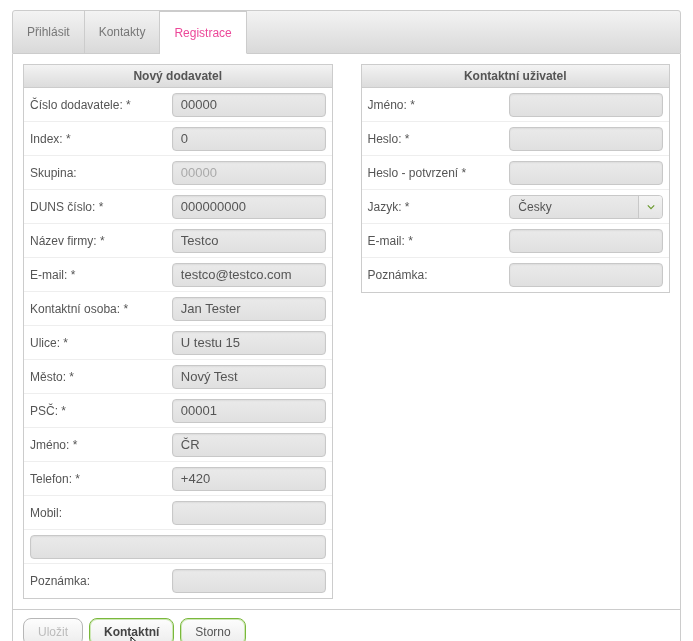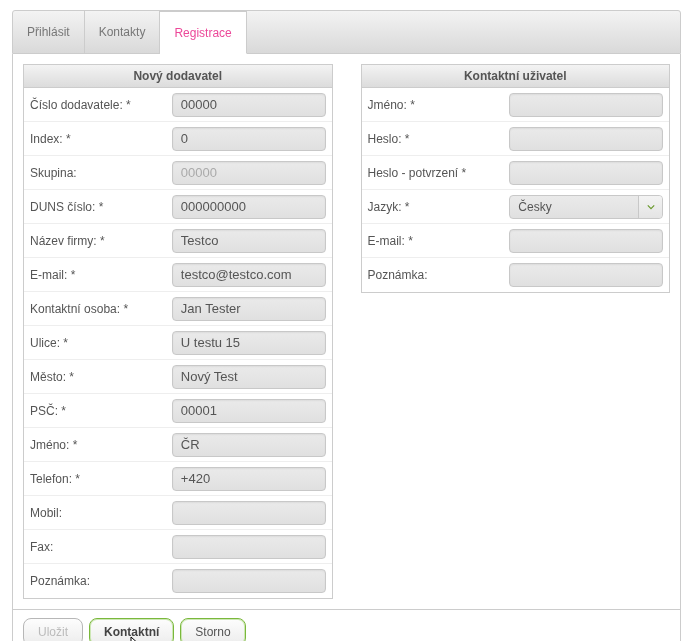--- a/index.html
+++ b/index.html
@@ -214,21 +214,20 @@
       </div>
     <div class="row">
         <div class="cell-label">Telefon: *</div>
         <div class="cell-input"><input class="txt" value="+420" style=""></div>
       </div>
     <div class="row">
         <div class="cell-label">Mobil:</div>
         <div class="cell-input"><input class="txt" value="" style=""></div>
       </div>
     <div class="row">
-        <div class="cell-label">Fax:</div>
         <div class="cell-input"><input class="txt" value="" style=""></div>
       </div>
     <div class="row">
         <div class="cell-label">Poznámka:</div>
         <div class="cell-input"><input class="txt" value="" style=""></div>
       </div>
   </div>
 
   <div class="panel right">
     <div class="panel-header">Kontaktní uživatel</div>

